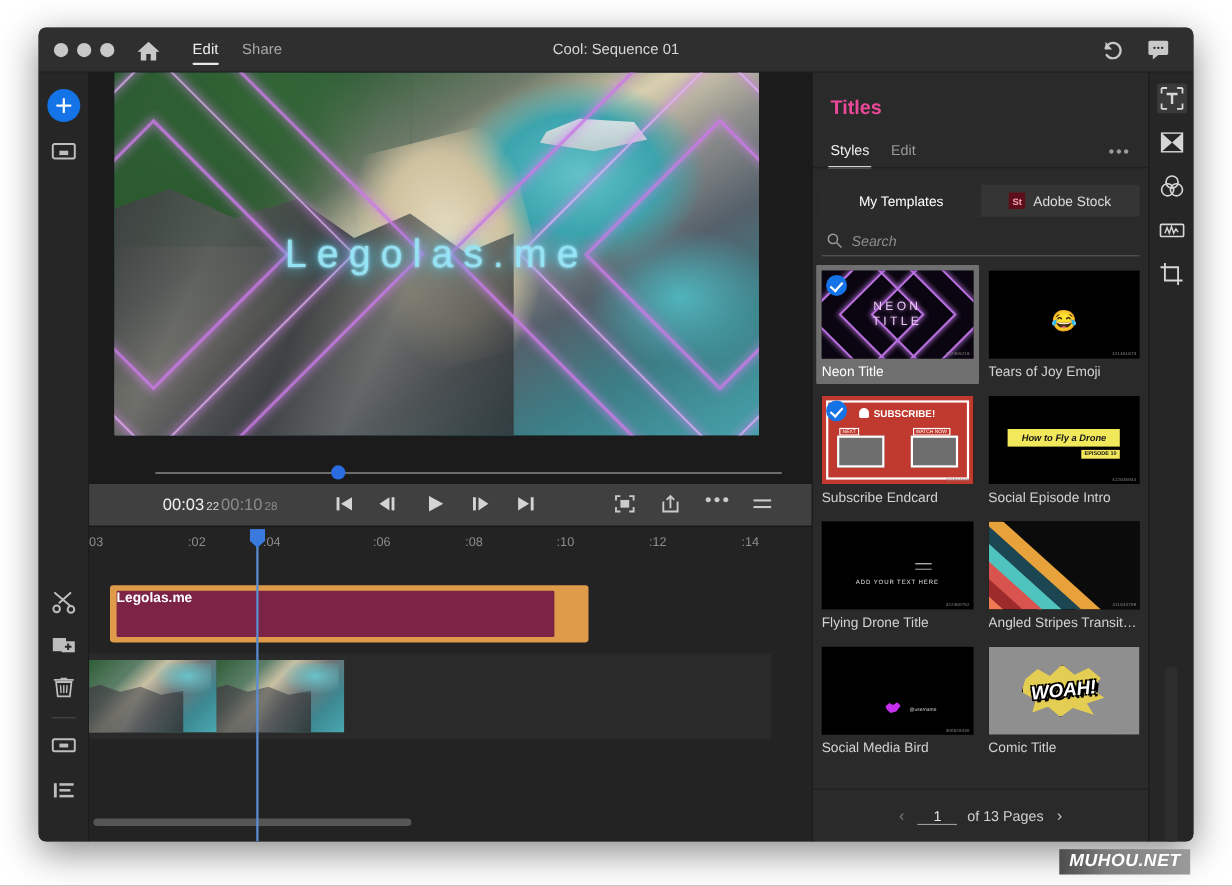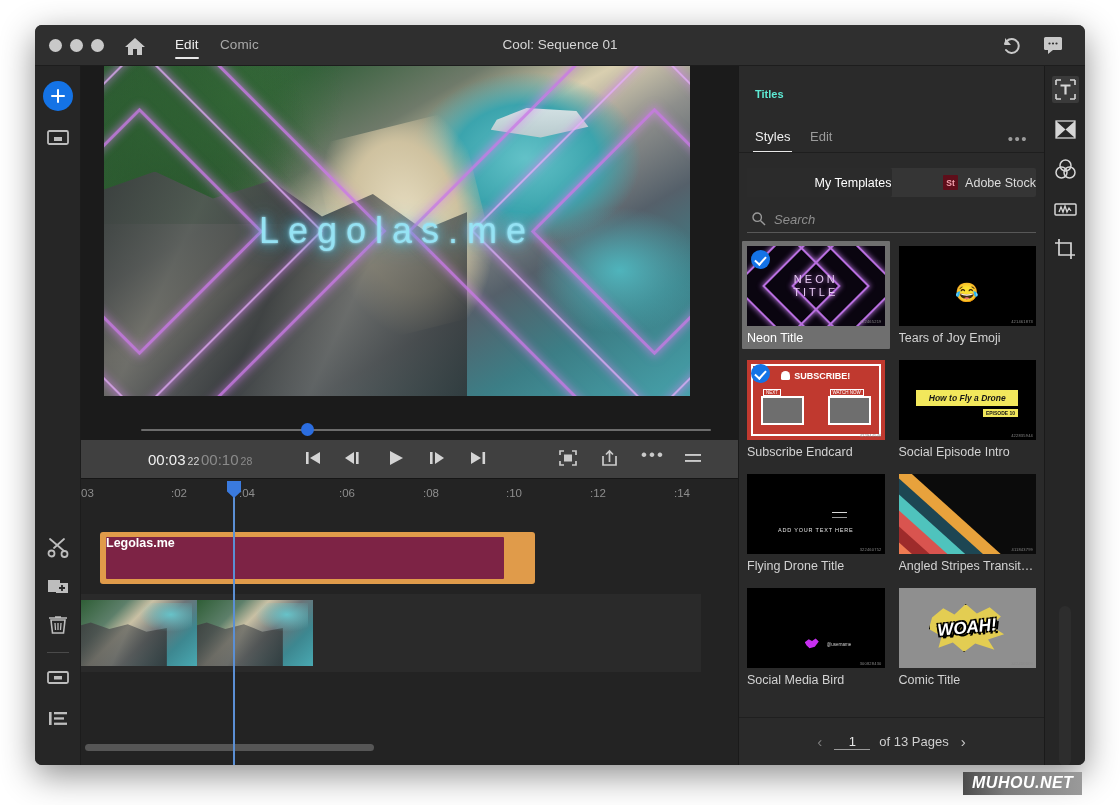--- a/index.html
+++ b/index.html
@@ -261,21 +261,21 @@
 
   
   #right-panel {
     position: absolute; right: 41px; top: 41px;
     width: 306px; bottom: 0;
     background: #2a2a2a;
     border-left: 1px solid #1a1a1a;
   }
   #panel-title {
     position: absolute; left: 16px; top: 22px;
-    font-size: 11px; font-weight: bold; color: #5eead4;
+    font-size: 18px; font-weight: bold; color: #ec4899;
   }
   .panel-tab {
     position: absolute; top: 63px;
     font-size: 13px; color: #9b9b9b; cursor: pointer;
   }
   .panel-tab.active { color: #f0f0f0; }
   .panel-tab.active::after {
     content: ""; position: absolute; left: -2px; right: -2px; bottom: -9px;
     height: 2.5px; background: #e8e8e8;
   }
@@ -288,21 +288,21 @@
   #panel-rule {
     position: absolute; left: 0; right: 0; top: 86px;
     height: 1px; background: #1e1e1e;
   }
   #seg-control {
     position: absolute; left: 8px; right: 8px; top: 102px;
     height: 29px; background: #353535; border-radius: 2px;
     display: flex;
   }
   .seg {
-    flex: 1; display: flex; align-items: center; justify-content: flex-end;
+    flex: 1; display: flex; align-items: center; justify-content: center;
     font-size: 12.5px; color: #dcdcdc; cursor: pointer;
     border-radius: 2px;
   }
   .seg.active { background: #2b2b2b; color: #ffffff; }
   #st-badge {
     width: 15px; height: 15px; background: #5e0e1a; color: #f5a3b0;
     font-size: 8.5px; font-weight: bold;
     display: flex; align-items: center; justify-content: center;
     margin-right: 7px; border-radius: 1px;
   }
@@ -494,21 +494,21 @@
     <div class="traffic" id="dot2"></div>
     <div class="traffic" id="dot3"></div>
 
     <div id="home-btn">
       <svg width="24" height="22" viewBox="0 0 24 22">
           <path d="M12 3 L22 12 L19 12 L19 20 L14 20 L14 14 L10 14 L10 20 L5 20 L5 12 L2 12 Z" fill="#c9c9c9"></path>
         </svg>
     </div>
 
     <div class="tb-tab active" id="tab-edit">Edit</div>
-    <div class="tb-tab" id="tab-share">Comic</div>
+    <div class="tb-tab" id="tab-share">Share</div>
 
     <div id="doc-title">Cool: Sequence 01</div>
 
     <div id="undo-btn">
       <svg width="22" height="20" viewBox="0 0 22 20">
           <path d="M5 9 A7 7 0 1 1 6 15" stroke="#c9c9c9" stroke-width="2" fill="none" stroke-linecap="round"></path>
           <path d="M5 3 L5 10 L11 10 Z" fill="#c9c9c9"></path>
         </svg>
     </div>
     <div id="comment-btn">

